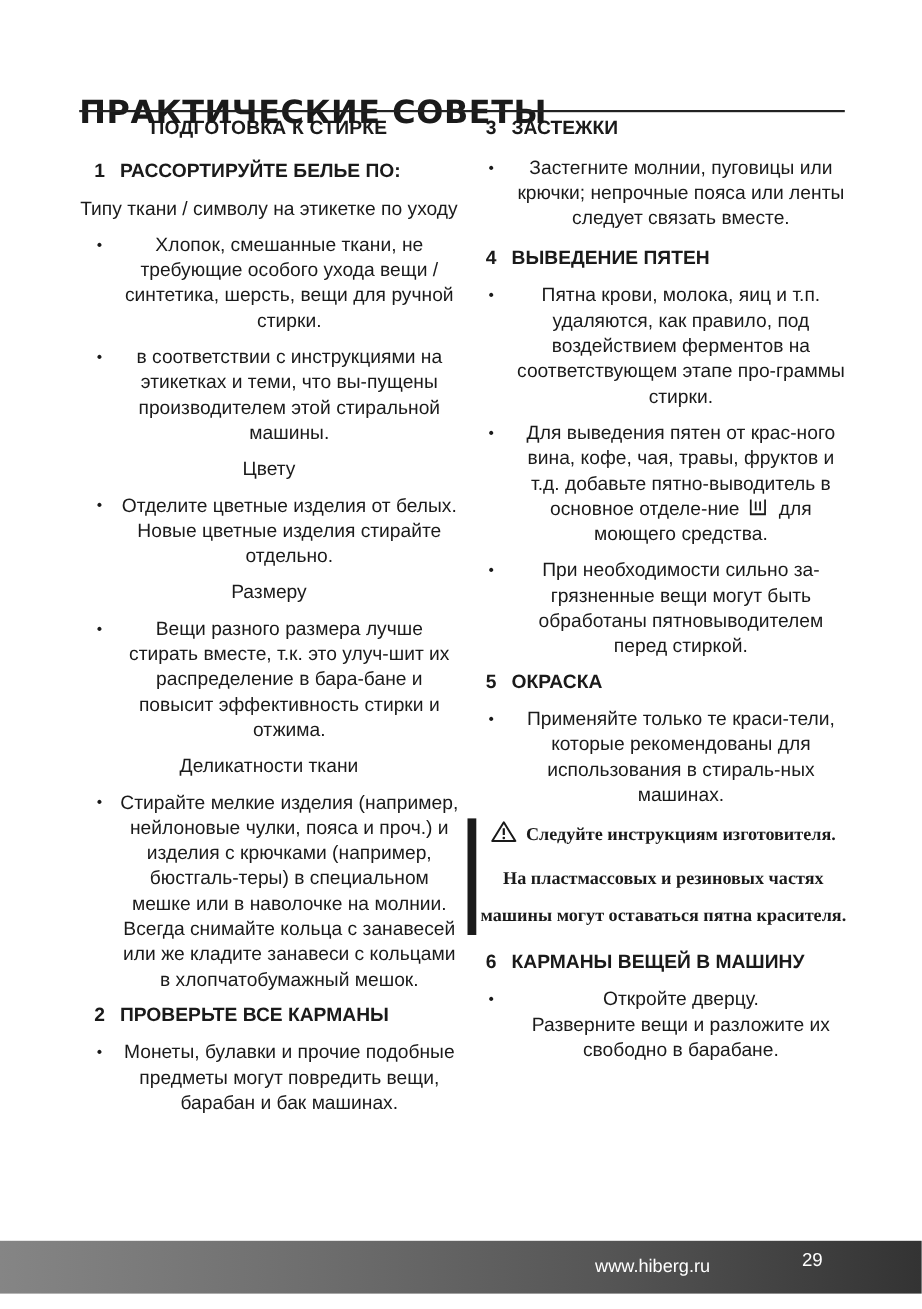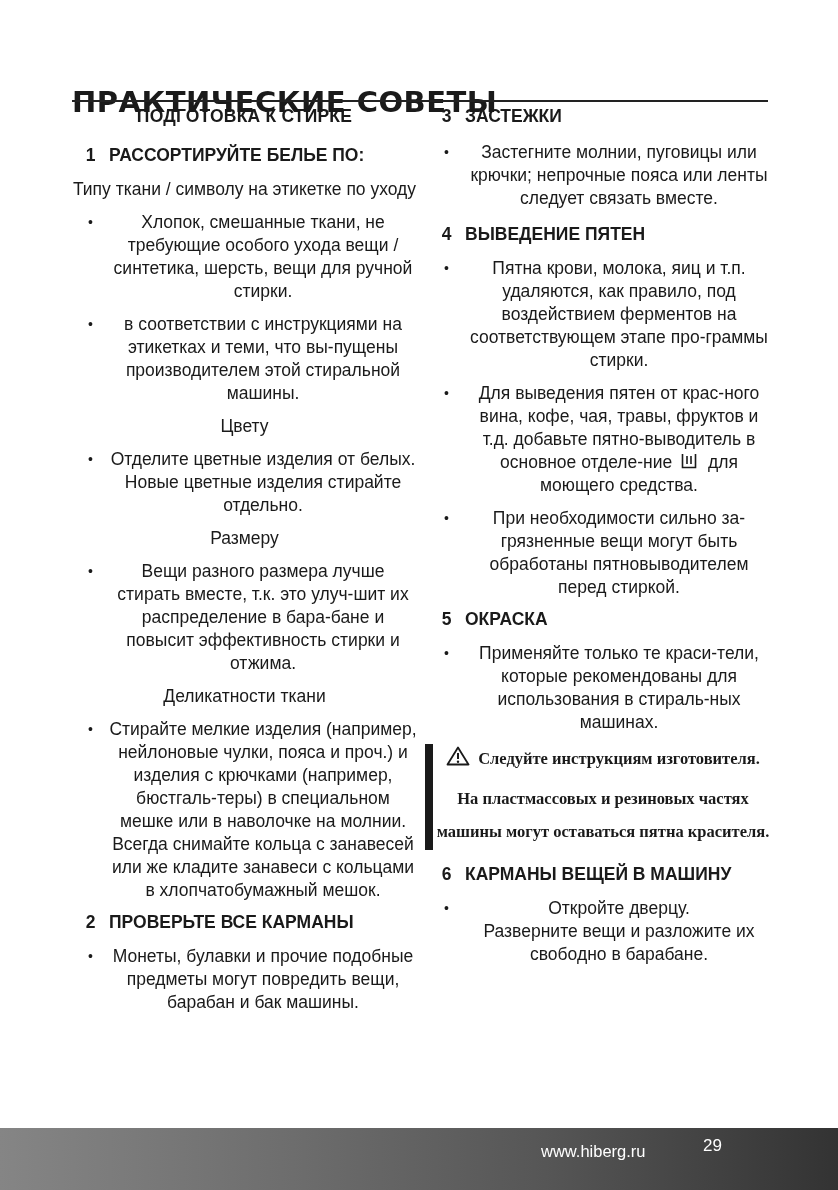--- a/index.html
+++ b/index.html
@@ -25,25 +25,25 @@
   .bullet .dot { width:37px; flex:none; font-size:14px; padding-left:0; }
   .bullet .txt { flex:1; }
   .warn-box {
     border-left:8px solid #1a1a1a; padding:2px 0 2px 0; margin:10px 0 14px -3px;font-family:Liberation Serif, serif;
   }
   .warn-box .w1 { font-size:16.5px; font-weight:700; line-height:23px; margin:0 0 12px 0; padding-left:0; }
   .warn-box .w2 { font-size:16.5px; font-weight:700; line-height:33px; }
   .warn-icon { display:inline-block; width:24px; height:20px; vertical-align:-2px; margin-right:8px; }
   .detergent-icon { display:inline-block; width:16px; height:16px; vertical-align:-1px; margin:0 6px 0 4px; }
   .footer {
-    position:absolute; left:0; top:1128px; width:838px; height:62px;
+    position:absolute; left:0; top:1128px; width:838px; height:48px;
     background:linear-gradient(90deg,#858585 0%,#6d6d6d 35%,#565656 65%,#333333 100%);
   }
   .footer-url { position:absolute; left:541px; top:14px; color:#fff; font-size:16.5px; }
-  .footer-page { position:absolute; left:703px; top:8px; color:#fff; font-size:17px;text-align:center; }
+  .footer-page { position:absolute; left:729px; top:8px; color:#fff; font-size:17px;text-align:center; }
 </style>
 </head>
 <body>
 
 <div class="page-title">ПРАКТИЧЕСКИЕ СОВЕТЫ</div>
 <div class="title-rule"></div>
 
 <div class="col col-left">
   <div class="h-sub">ПОДГОТОВКА К СТИРКЕ</div>
 
@@ -79,21 +79,21 @@
     <span class="dot">•</span>
     <span class="txt">Стирайте мелкие изделия (например, нейлоновые чулки, пояса и проч.) и изделия с крючками (например, бюстгаль-теры) в специальном мешке или в наволочке на молнии. Всегда снимайте кольца с занавесей или же кладите занавеси с кольцами в хлопчатобумажный мешок.</span>
   </div>
 
   <div class="h-num">
     <span class="n">2</span>
     <span>ПРОВЕРЬТЕ ВСЕ КАРМАНЫ</span>
   </div>
   <div class="bullet">
     <span class="dot">•</span>
-    <span class="txt">Монеты, булавки и прочие подобные предметы могут повредить вещи, барабан и бак машины.</span>
+    <span class="txt">Монеты, булавки и прочие подобные предметы могут повредить вещи, барабан и бак машинах.</span>
   </div>
 </div>
 
 <div class="col col-right">
   <div class="h-num" style="margin-top:4px;margin-bottom:14px">
     <span class="n">3</span>
     <span>ЗАСТЕЖКИ</span>
   </div>
   <div class="bullet" style="margin-bottom:14px">
     <span class="dot">•</span>

